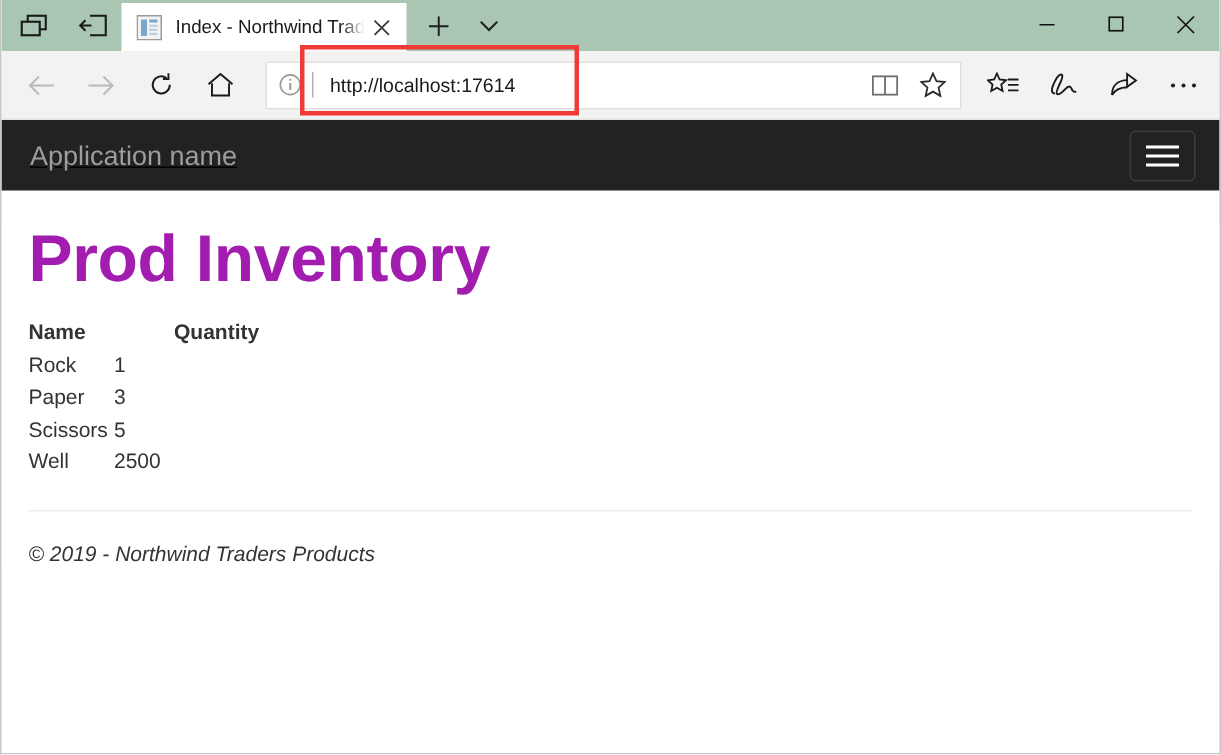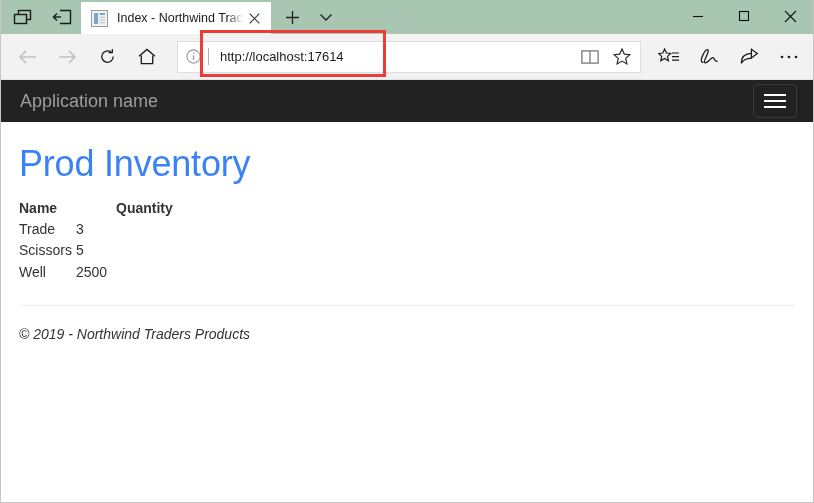--- a/index.html
+++ b/index.html
@@ -201,27 +201,28 @@
     width: 186px;
     height: 47px;
     border: 3px solid #ef3b37;
     box-sizing: border-box;
     pointer-events: none;
     z-index: 30;
   }
 
   
   .navbar {
-    height: 42px;
+    height: 47px;
     background: #222222;
     display: flex;
     align-items: center;
     justify-content: space-between;
     padding: 0 16px 0 19px;
     box-sizing: border-box;
+    text-decoration: underline;
   }
   .navbar-brand {
     font-size: 18px;
     color: #9d9d9d;
     line-height: 1;
   }
   .navbar-toggler {
     width: 44px;
     height: 34px;
     border: 1px solid #3b3b3b;
@@ -240,23 +241,23 @@
     height: 2px;
     background: #ffffff;
   }
 
   
   .page-body {
     background: #ffffff;
     padding: 0 18px;
   }
   .page-title {
-    font-size: 36px;
-    font-weight: 400;
-    color: #3b82f6;
+    font-size: 44px;
+    font-weight: 700;
+    color: #a21caf;
     margin: 22px 0 14px 0;
     line-height: 1.1;
     letter-spacing: -0.2px;
   }
   .inventory {
     font-size: 14px;
     color: #333333;
     line-height: 1.53;
   }
   .inv-row {
@@ -450,22 +451,23 @@
       <span class="bar"></span>
     </span>
   </div>
 
   <div class="page-body">
     <h1 class="page-title">Prod Inventory</h1>
 
     <div class="inventory">
       <div class="inv-row inv-head"><span class="cell-name">Name</span><span>Quantity</span></div>
 
-
-      <div class="inv-row"><span class="cell-name">Trade</span><span>3</span></div>
+      <div class="inv-row"><span class="cell-name">Rock</span><span>1</span></div>
+
+      <div class="inv-row"><span class="cell-name">Paper</span><span>3</span></div>
 
       <div class="inv-row"><span class="cell-name">Scissors</span><span>5</span></div>
 
       <div class="inv-row"><span class="cell-name">Well</span><span>2500</span></div>
     </div>
 
     <hr class="footer-rule">
     <div class="footer-text">© 2019 - Northwind Traders Products</div>
   </div>
 

